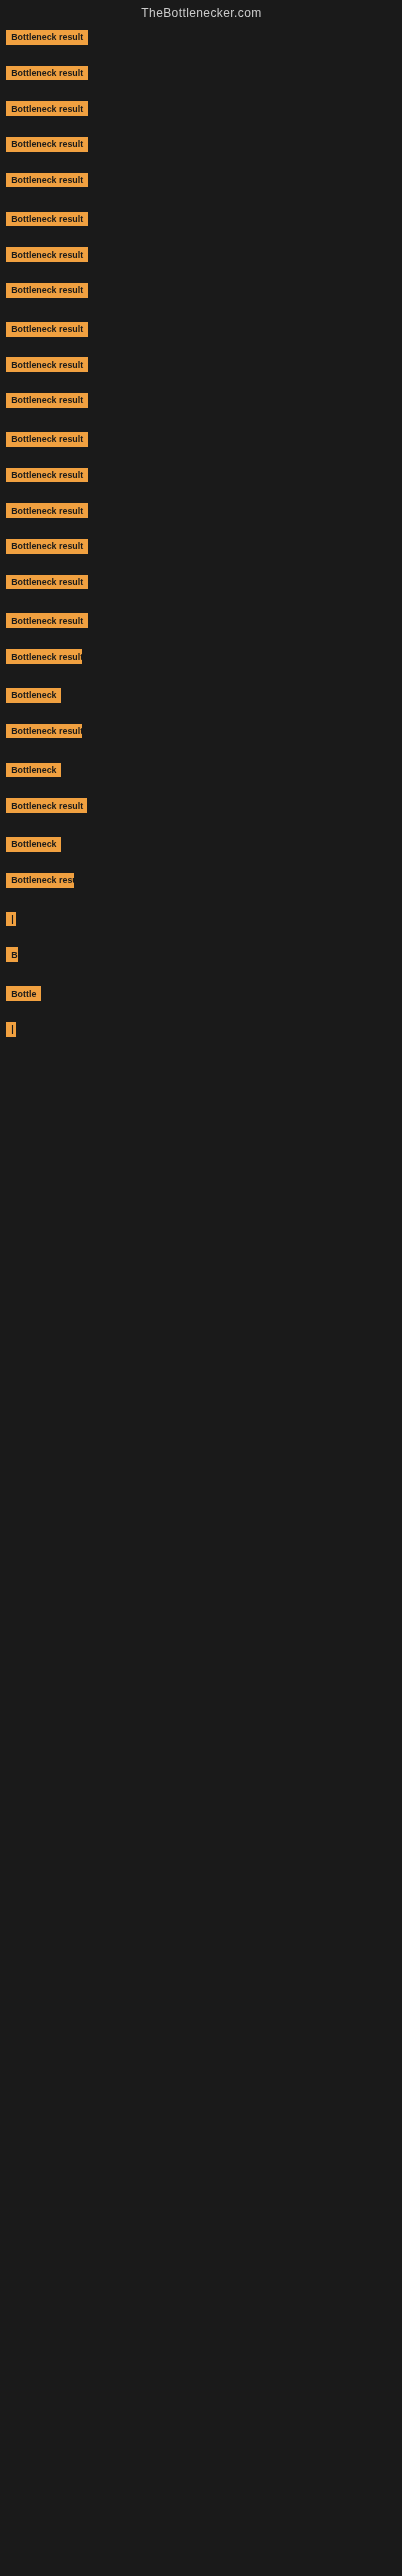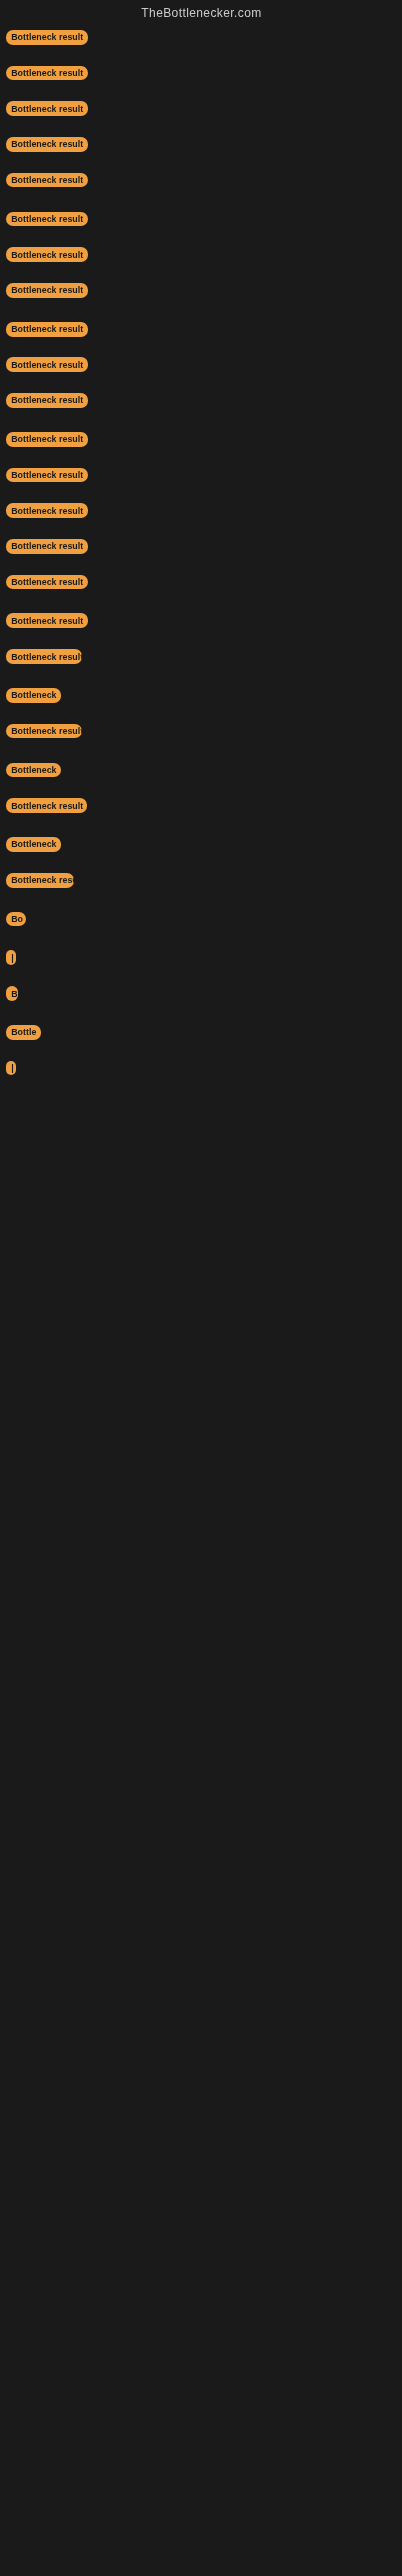--- a/index.html
+++ b/index.html
@@ -30,21 +30,21 @@
       padding: 4.8px 3.2px;
       margin: 1.6px 0;
     }
 
     .bottleneck-badge {
       background-color: #f0a040;
       color: #1a1a1a;
       font-size: 8.9px;
       font-weight: bold;
       padding: 2.4px 4.8px;
-      border-radius: 7px;
+      border-radius: 0;
       white-space: nowrap;
       overflow: hidden;
     }
 
     .items-container {
       padding: 0 3.2px;
     }
     .w-130 { max-width: 105px; }
     .w-125 { max-width: 101px; }
     .w-120 { max-width: 97px; }
@@ -135,23 +135,20 @@
     </div>
     <div class="bottleneck-item" style="padding-top: 4.8px; padding-bottom: 17.7px;">
       <div class="bottleneck-badge w-100" style="overflow: hidden; text-overflow: clip;">Bottleneck result</div>
     </div>
     <div class="bottleneck-item" style="padding-top: 4.8px; padding-bottom: 14.5px;">
       <div class="bottleneck-badge w-70" style="overflow: hidden; text-overflow: clip;">Bottleneck</div>
     </div>
     <div class="bottleneck-item" style="padding-top: 4.8px; padding-bottom: 17.7px;">
       <div class="bottleneck-badge w-85" style="overflow: hidden; text-overflow: clip;">Bottleneck result</div>
     </div>
-    <div class="bottleneck-item" style="padding-top: 4.8px; padding-bottom: 17.7px;">
-      <div class="bottleneck-badge w-25" style="overflow: hidden; text-overflow: clip;">Bo</div>
-    </div>
     <div class="bottleneck-item" style="padding-top: 4.8px; padding-bottom: 14.5px;">
       <div class="bottleneck-badge w-10" style="overflow: hidden; text-overflow: clip;">|</div>
     </div>
     <div class="bottleneck-item" style="padding-top: 4.8px; padding-bottom: 17.7px;">
       <div class="bottleneck-badge w-15" style="overflow: hidden; text-overflow: clip;">B</div>
     </div>
     <div class="bottleneck-item" style="padding-top: 4.8px; padding-bottom: 14.5px;">
       <div class="bottleneck-badge w-50" style="overflow: hidden; text-overflow: clip;">Bottle</div>
     </div>
     <div class="bottleneck-item" style="padding-top: 4.8px; padding-bottom: 17.7px;">

